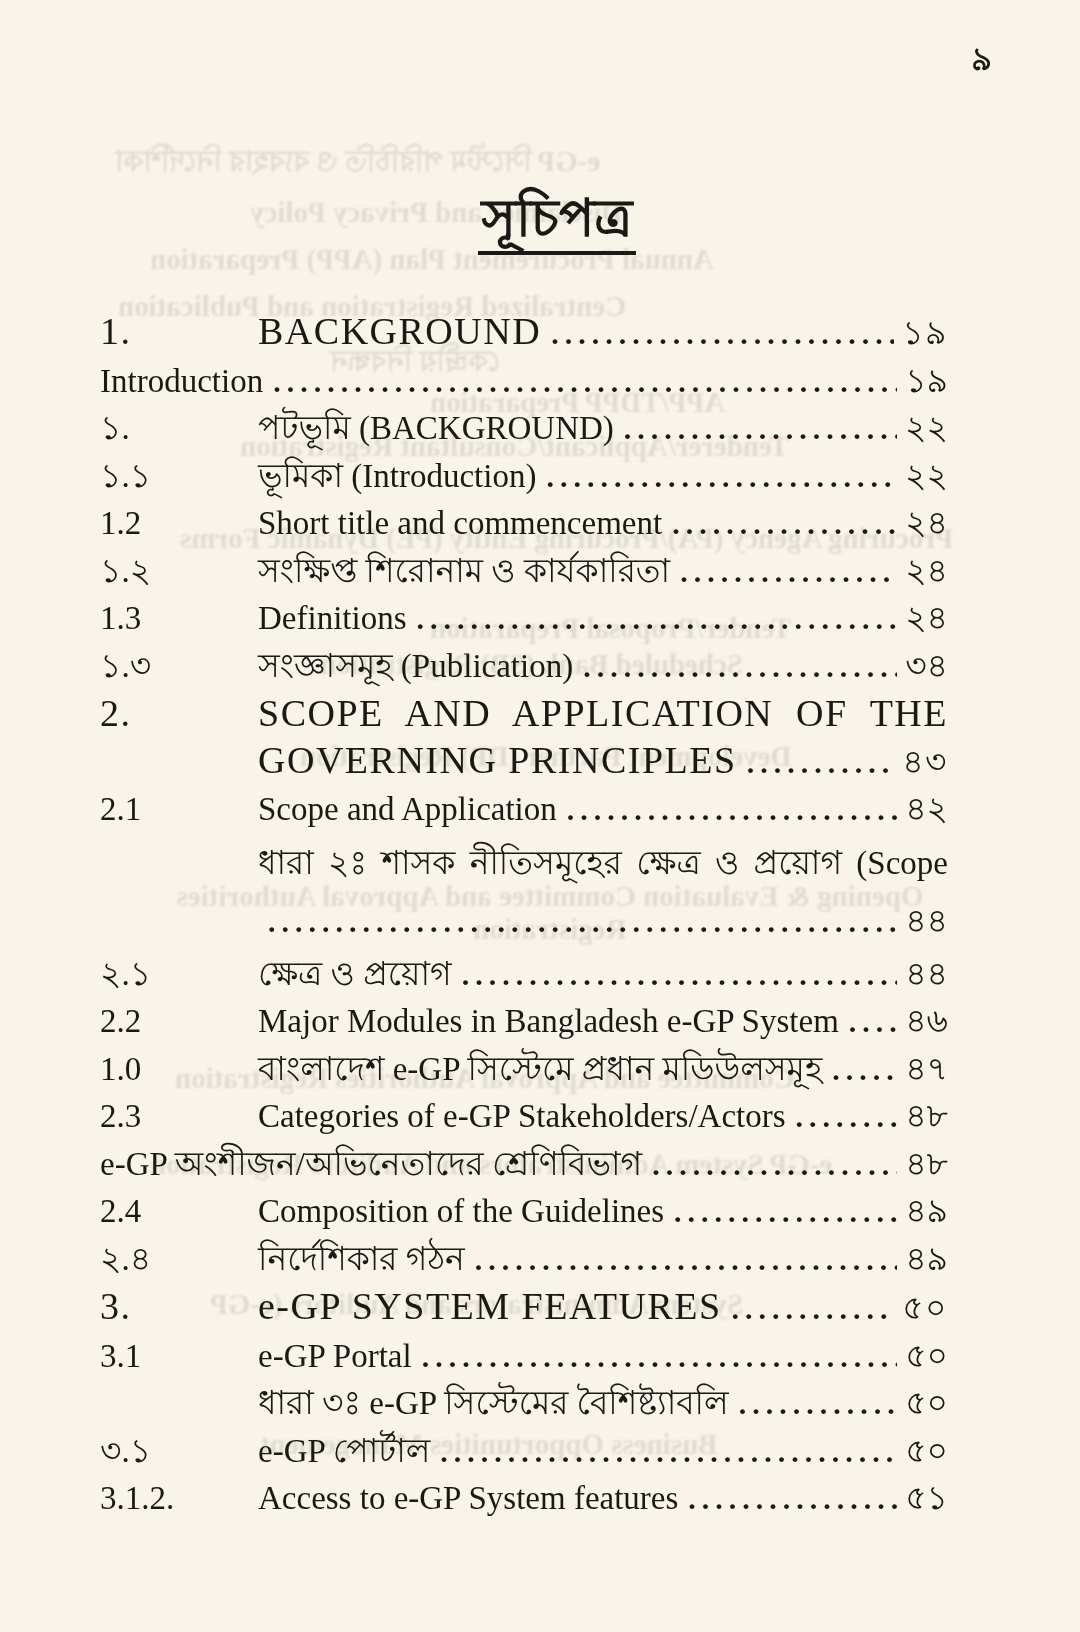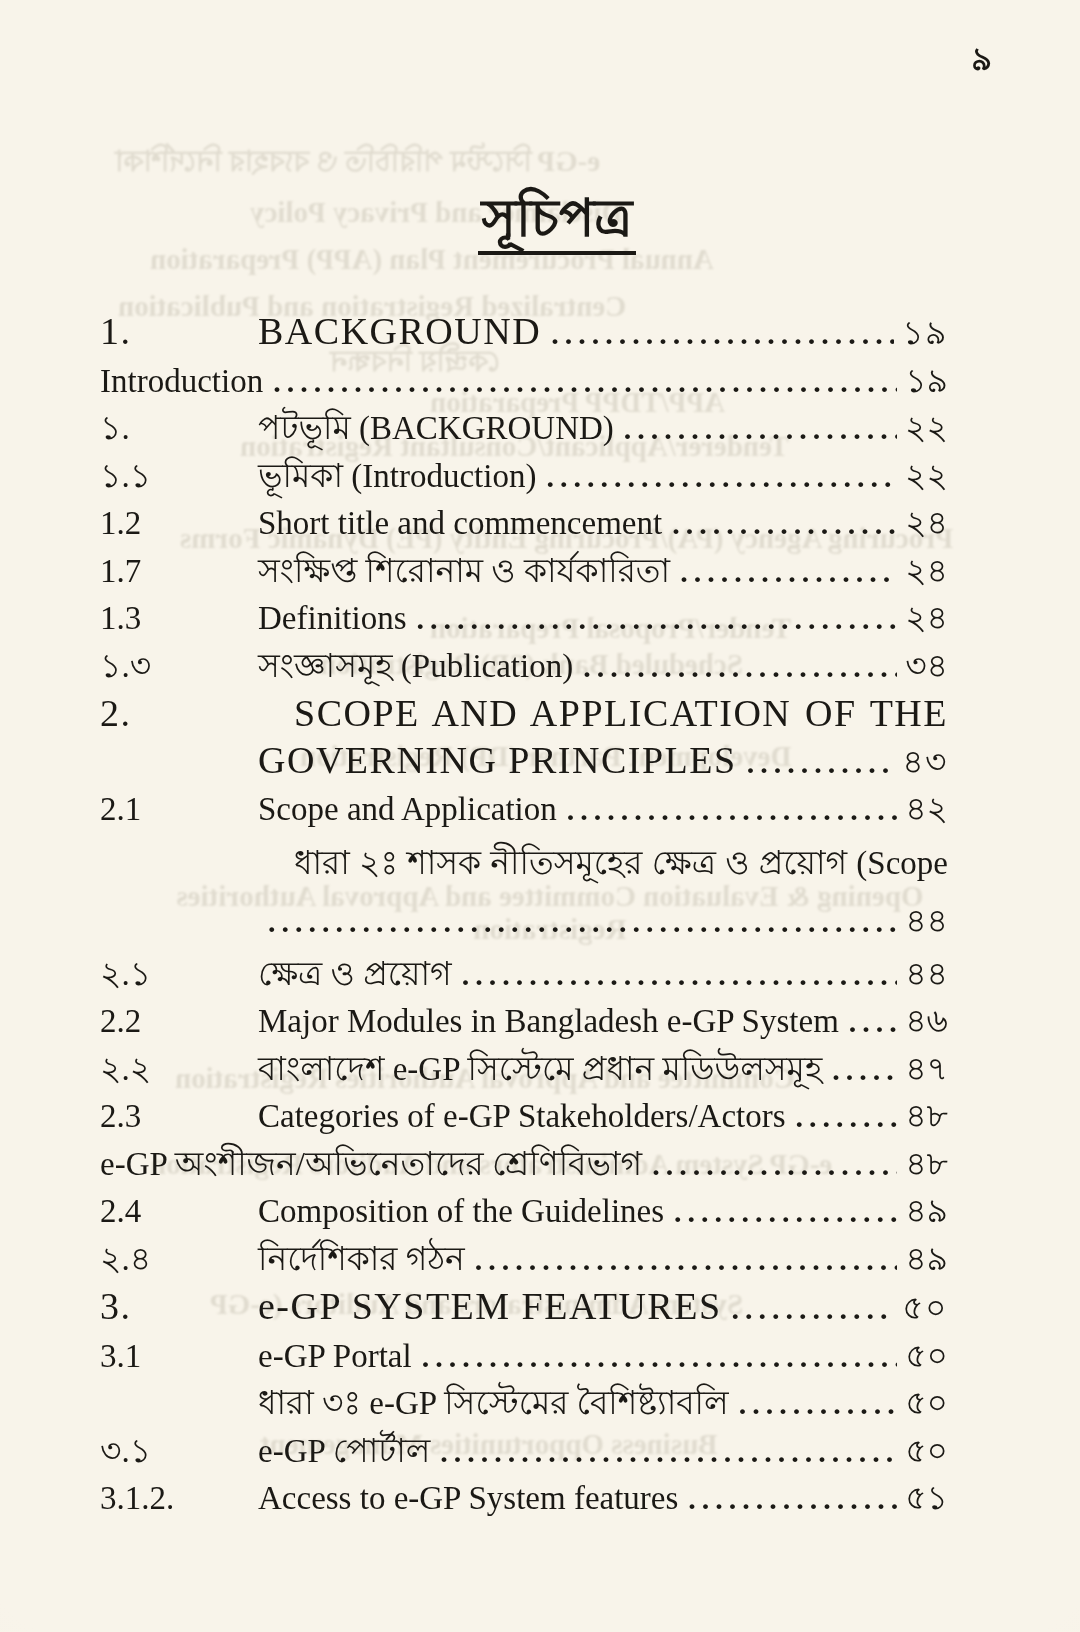--- a/index.html
+++ b/index.html
@@ -68,21 +68,21 @@
     display:flex;align-items:baseline;
     min-height:46.5px;
     font-size:33px;line-height:46.5px;
   }
   .row.caps{font-size:38px;letter-spacing:1.5px;}
   .row.tall{min-height:58px;line-height:58px;}
   .num{flex:0 0 158px;}
   .title-text{white-space:nowrap;text-align:center;}
   .row.justify .title-text{
     flex:1 1 auto;white-space:normal;
-    text-align:justify;text-align-last:justify;margin-left:36px;
+    text-align:justify;text-align-last:justify;
   }
   .leader{
     flex:1 1 auto;overflow:hidden;white-space:nowrap;
     margin:0 2px 0 10px;min-width:20px;
   }
   .leader::after{
     content:"....................................................................................................................";
     font-weight:bold;font-size:30px;letter-spacing:6px;
   }
   .page-num{flex:0 0 auto;padding-left:6px;font-size:33px;}
@@ -141,21 +141,21 @@
         <span class="leader"></span>
         <span class="page-num">২২</span>
       </div>
       <div class="row">
         <span class="num">1.2</span>
         <span class="title-text">Short title and commencement</span>
         <span class="leader"></span>
         <span class="page-num">২৪</span>
       </div>
       <div class="row">
-        <span class="num">1.7</span>
+        <span class="num">১.২</span>
         <span class="title-text">সংক্ষিপ্ত শিরোনাম ও কার্যকারিতা</span>
         <span class="leader"></span>
         <span class="page-num">২৪</span>
       </div>
       <div class="row">
         <span class="num">1.3</span>
         <span class="title-text">Definitions</span>
         <span class="leader"></span>
         <span class="page-num">২৪</span>
       </div>
@@ -196,21 +196,21 @@
         <span class="leader"></span>
         <span class="page-num">৪৪</span>
       </div>
       <div class="row">
         <span class="num">2.2</span>
         <span class="title-text">Major Modules in Bangladesh e-GP System</span>
         <span class="leader"></span>
         <span class="page-num">৪৬</span>
       </div>
       <div class="row">
-        <span class="num">২.২</span>
+        <span class="num">1.0</span>
         <span class="title-text">বাংলাদেশ e-GP সিস্টেমে প্রধান মডিউলসমূহ</span>
         <span class="leader"></span>
         <span class="page-num">৪৭</span>
       </div>
       <div class="row">
         <span class="num">2.3</span>
         <span class="title-text">Categories of e-GP Stakeholders/Actors</span>
         <span class="leader"></span>
         <span class="page-num">৪৮</span>
       </div>

